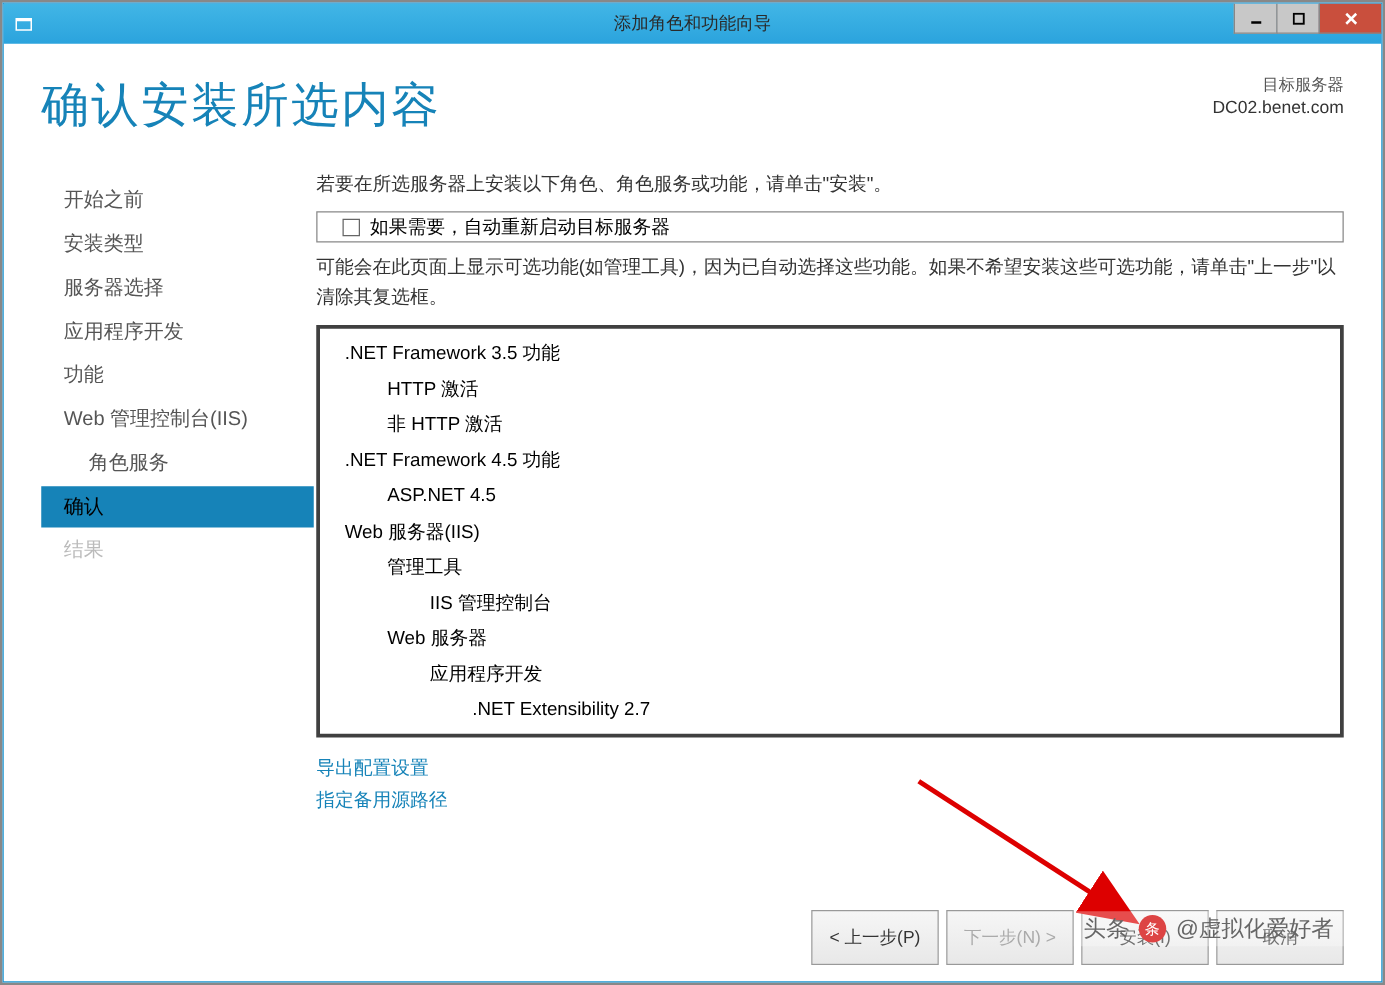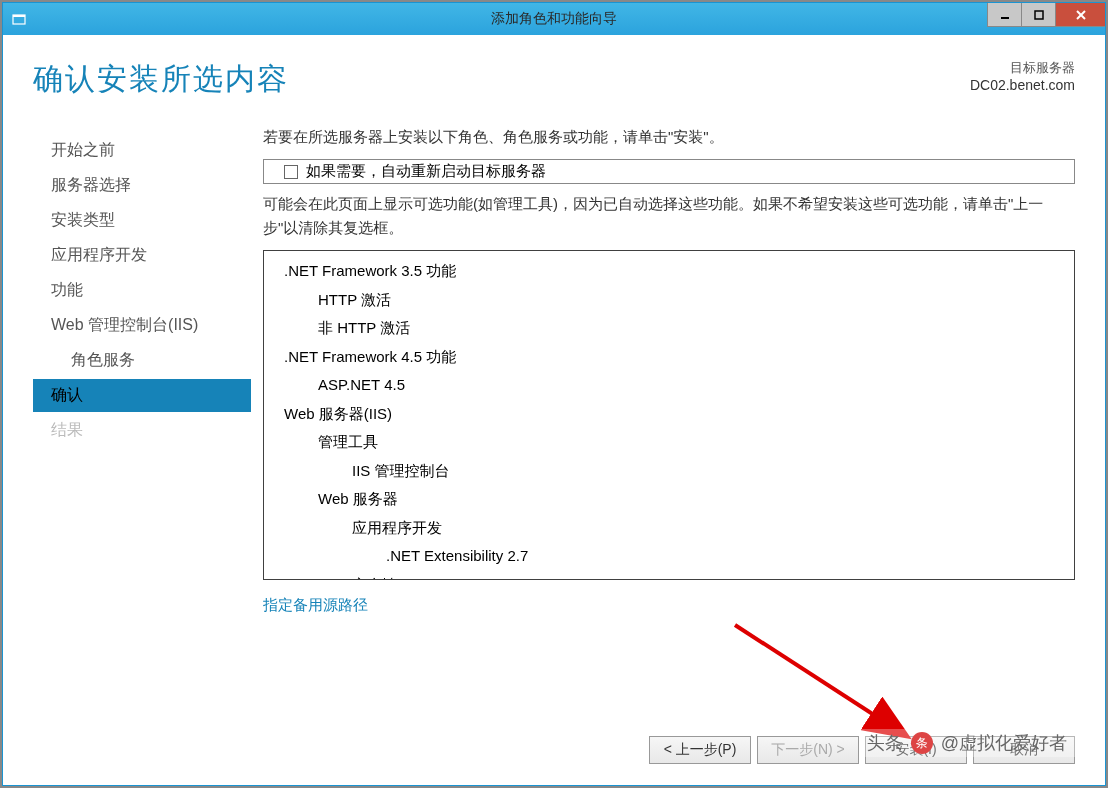--- a/index.html
+++ b/index.html
@@ -70,38 +70,38 @@
       padding: 24px 30px 0 30px;
       position: relative;
     }
     .header-row {
       display: flex;
       justify-content: space-between;
       align-items: flex-start;
       margin-bottom: 28px;
     }
     .page-title {
-      font-size: 30px;
+      font-size: 38px;
       color: #1683b8;
       font-weight: 400;
       letter-spacing: 2px;
     }
     .target-server {
       text-align: right;
       font-size: 13px;
       color: #555;
     }
     .target-server-name {
       font-size: 14px;
       color: #333;
     }
     .main-area {
       flex: 1;
       display: flex;
-      gap: 12px;
+      gap: 2px;
       min-height: 0;
     }
     .sidebar {
       width: 218px;
       flex-shrink: 0;
       padding-top: 6px;
     }
     .sidebar-item {
       padding: 6px 10px 6px 18px;
       font-size: 16px;
@@ -139,21 +139,21 @@
       background: #fff;
       flex-shrink: 0;
     }
     .note-text {
       font-size: 15px;
       color: #333;
       line-height: 1.6;
       margin-bottom: 10px;
     }
     .feature-box {
-      border: 1px solid #404040;
+      border: 3px solid #404040;
       height: 330px;
       overflow-y: scroll;
       padding: 6px 10px;
       font-size: 15px;
       line-height: 1.9;
     }
     .feature-box::-webkit-scrollbar { width: 18px; }
     .feature-box::-webkit-scrollbar-track { background: #eee; border-left:1px solid #ccc;}
     .feature-box::-webkit-scrollbar-thumb { background: #c8c8c8; border: 1px solid #999;}
     .feature-box::-webkit-scrollbar-button { background:#ddd; height:18px; border:1px solid #999; display:block;}
@@ -175,21 +175,21 @@
       height: 60px;
       border-top: 0px;
       display: flex;
       align-items: center;
       justify-content: flex-end;
       padding: 0 30px 10px 0;
       gap: 6px;
     }
     .nav-btn {
       min-width: 102px;
-      height: 28px;
+      height: 44px;
       border: 1px solid #999;
       background: linear-gradient(#f6f6f6,#e8e8e8);
       font-size: 14px;
       color: #333;
       display: flex;
       align-items: center;
       justify-content: center;
       cursor: pointer;
     }
     .nav-btn.disabled { color: #aaa; }
@@ -260,22 +260,22 @@
       <div class="page-title">确认安装所选内容</div>
       <div class="target-server">
         <div>目标服务器</div>
         <div class="target-server-name">DC02.benet.com</div>
       </div>
     </div>
 
     <div class="main-area">
       <div class="sidebar" id="sidebar">
           <div class="sidebar-item">开始之前</div>
+          <div class="sidebar-item">安装类型</div>
           <div class="sidebar-item">服务器选择</div>
-          <div class="sidebar-item">安装类型</div>
           <div class="sidebar-item">应用程序开发</div>
           <div class="sidebar-item">功能</div>
           <div class="sidebar-item">Web 管理控制台(IIS)</div>
           <div class="sidebar-item indent">角色服务</div>
           <div class="sidebar-item active">确认</div>
           <div class="sidebar-item disabled">结果</div>
         </div>
 
       <div class="right-pane">
         <div class="instruction">若要在所选服务器上安装以下角色、角色服务或功能，请单击"安装"。</div>
@@ -294,20 +294,21 @@
             <div class="lvl0">Web 服务器(IIS)</div>
             <div class="lvl1">管理工具</div>
             <div class="lvl2">IIS 管理控制台</div>
             <div class="lvl1">Web 服务器</div>
             <div class="lvl2">应用程序开发</div>
             <div class="lvl3">.NET Extensibility 2.7</div>
             <div class="lvl2">安全性</div>
           </div>
 
         <div class="links">
+          <a href="#">导出配置设置</a>
           <a href="#">指定备用源路径</a>
         </div>
       </div>
     </div>
   </div>
 
   <div class="footer">
     <div class="nav-btn">&lt; 上一步(P)</div>
     <div class="nav-btn disabled">下一步(N) &gt;</div>
     <div class="nav-btn">安装(I)</div>

